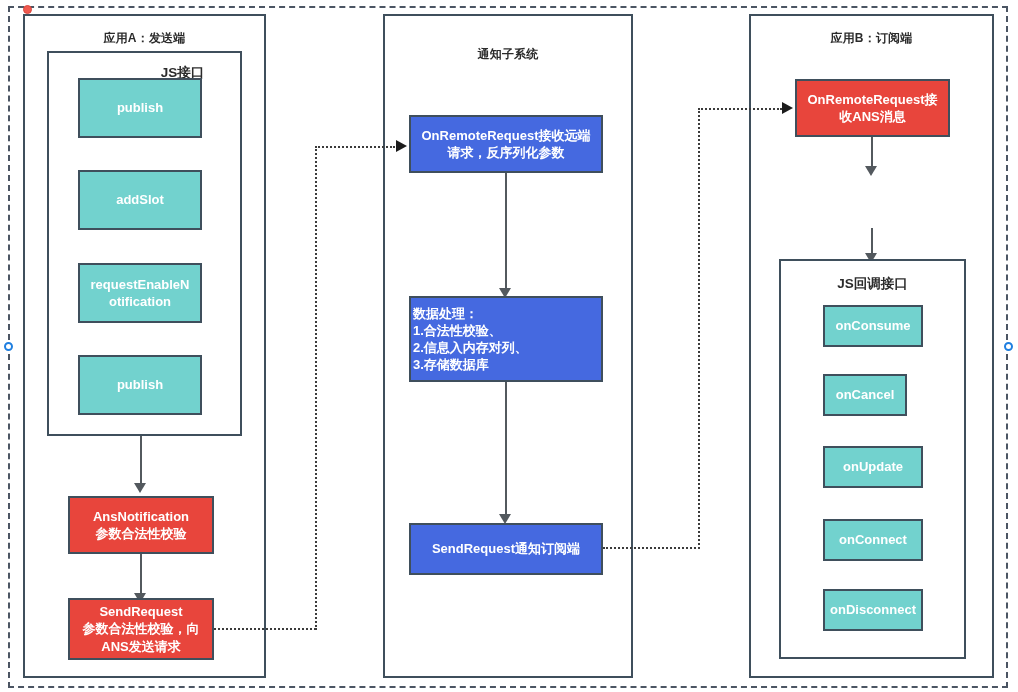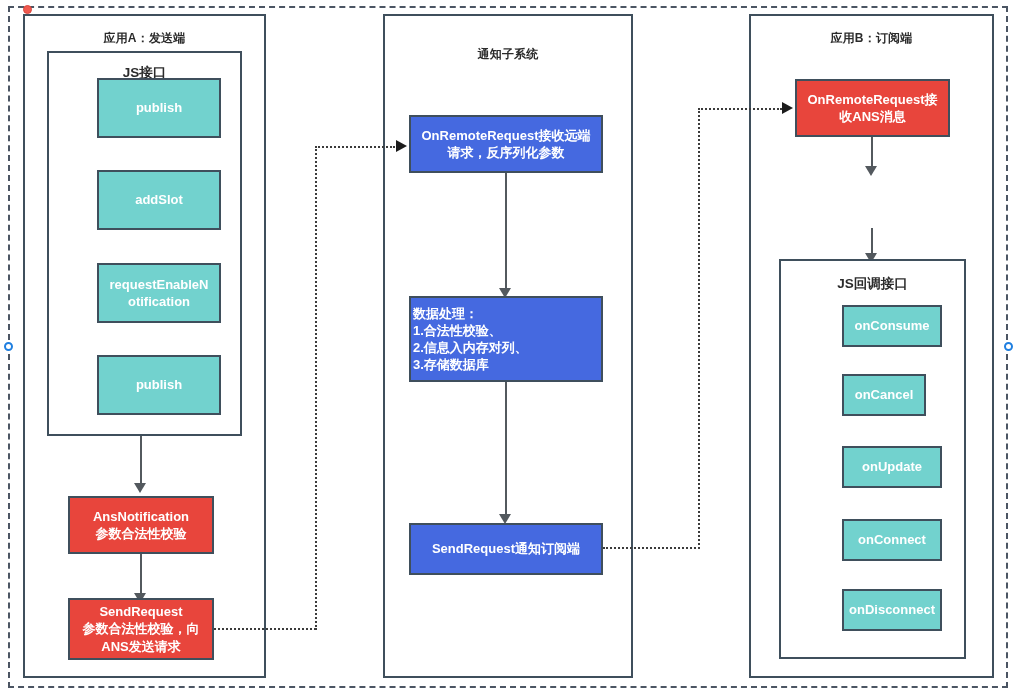--- a/index.html
+++ b/index.html
@@ -87,21 +87,21 @@
     display: flex;
     align-items: center;
     justify-content: center;
     text-align: center;
     font-size: 13px;
     font-weight: bold;
     line-height: 1.32;
     padding: 2px 5px;
     white-space: pre-line;
   }
-  .node.teal  { background: #72d2ce; margin-left: 19px; }
+  .node.teal  { background: #72d2ce; }
   .node.red   { background: #e8453c; }
   .node.blue  { background: #4569e0; }
   .node.align-left {
     justify-content: flex-start;
     text-align: left;
     padding-left: 2px;
   }
 
   
   .vline {
@@ -145,21 +145,21 @@
 
   <div class="selection-frame"></div>
   <div class="handle red" style="left:23px;  top:5px;"></div>
   <div class="handle blue" style="left:4px;   top:342px;"></div>
   <div class="handle blue" style="left:1004px;top:342px;"></div>
 
   <div class="lane" style="left:23px; top:14px; width:243px; height:664px;">
     <div class="lane-title" style="top:14px;">应用A：发送端</div>
   </div>
 
-  <div class="group" style="left:47px; top:51px; width:195px; height:385px;">
+  <div class="group" style="left:47px; top:51px; width:195px; height:385px;padding-left:38px;">
     <div class="group-title" style="top:11px;">JS接口</div>
   </div>
 
   <div class="node teal" style="left:78px; top:78px; width:124px; height:60px;">publish</div>
   <div class="node teal" style="left:78px; top:170px; width:124px; height:60px;">addSlot</div>
   <div class="node teal" style="left:78px; top:263px; width:124px; height:60px;">requestEnableN
 otification</div>
   <div class="node teal" style="left:78px; top:355px; width:124px; height:60px;">publish</div>
 
   <div class="vline" style="left:140px; top:436px; height:49px;"></div>

